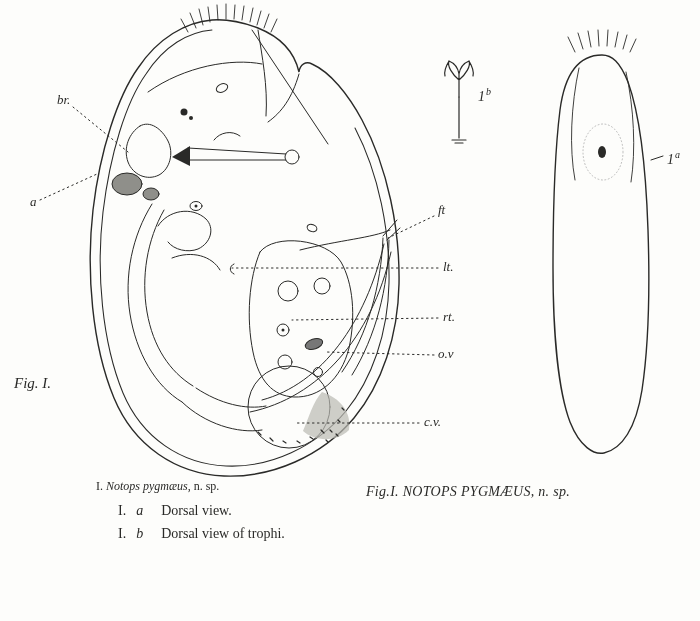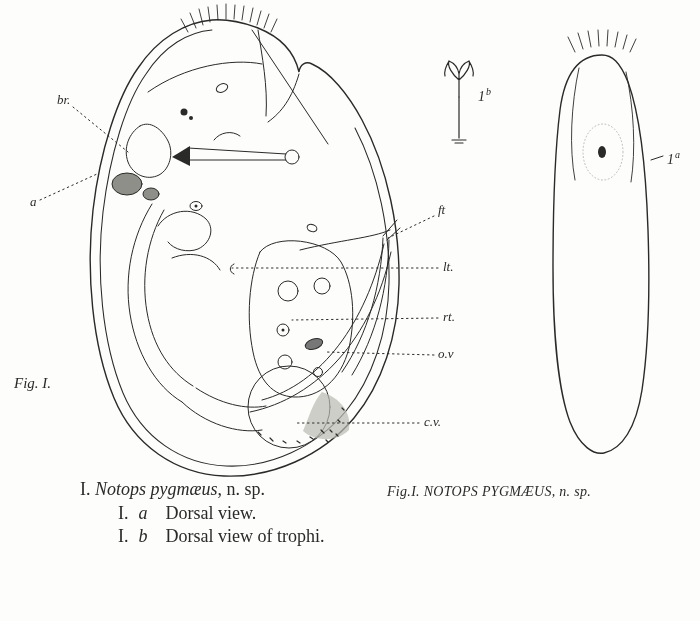--- a/index.html
+++ b/index.html
@@ -6,23 +6,23 @@
   html,body { margin:0; padding:0; }
   body {
     width:700px; height:621px; position:relative; overflow:hidden;
     background: var(--paper);
     color: var(--ink);
     font-family: "Liberation Serif", serif;
   }
   .stage { position:absolute; left:0; top:0; }
   svg { display:block; }
   svg text { fill: currentColor; font-family:"Liberation Serif", serif; }
-  .caption-line1 { position:absolute; left:80px; top:479px; font-size:18px; white-space:nowrap; }
-  .caption-figref { position:absolute; left:387px; top:484px; font-size:14px; font-style:italic; white-space:nowrap; letter-spacing:0.3px; }
-  .caption-item { position:absolute; font-size:18px; white-space:nowrap; }
+  .caption-line1 { position:absolute; left:96px; top:479px; font-size:12px; white-space:nowrap; }
+  .caption-figref { position:absolute; left:366px; top:484px; font-size:14px; font-style:italic; white-space:nowrap; letter-spacing:0.3px; }
+  .caption-item { position:absolute; font-size:14px; white-space:nowrap; }
   .caption-item.one { left:118px; top:503px; }
   .caption-item.two { left:118px; top:526px; }
   .it { font-style:italic; }
   .cap-letter { font-style:italic; margin-left:10px; }
   .cap-text { margin-left:18px; }
 </style>
 </head>
 <body>
 
 <div class="stage">

